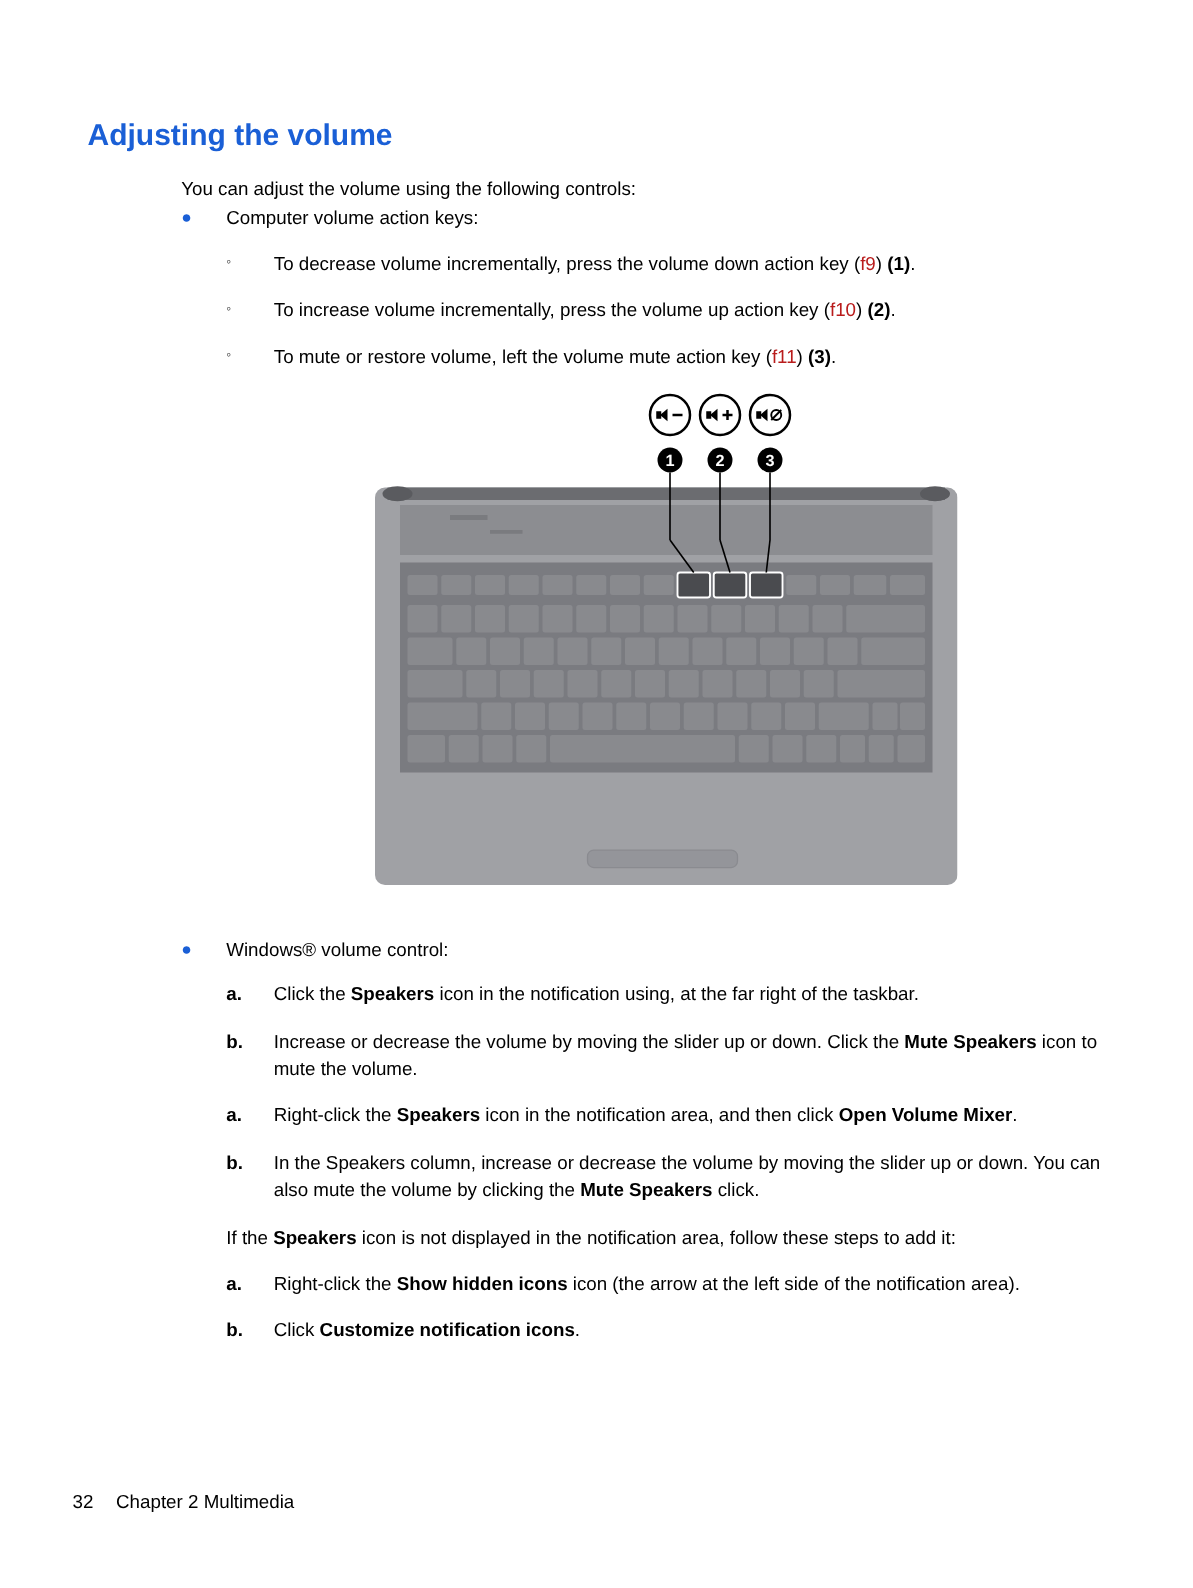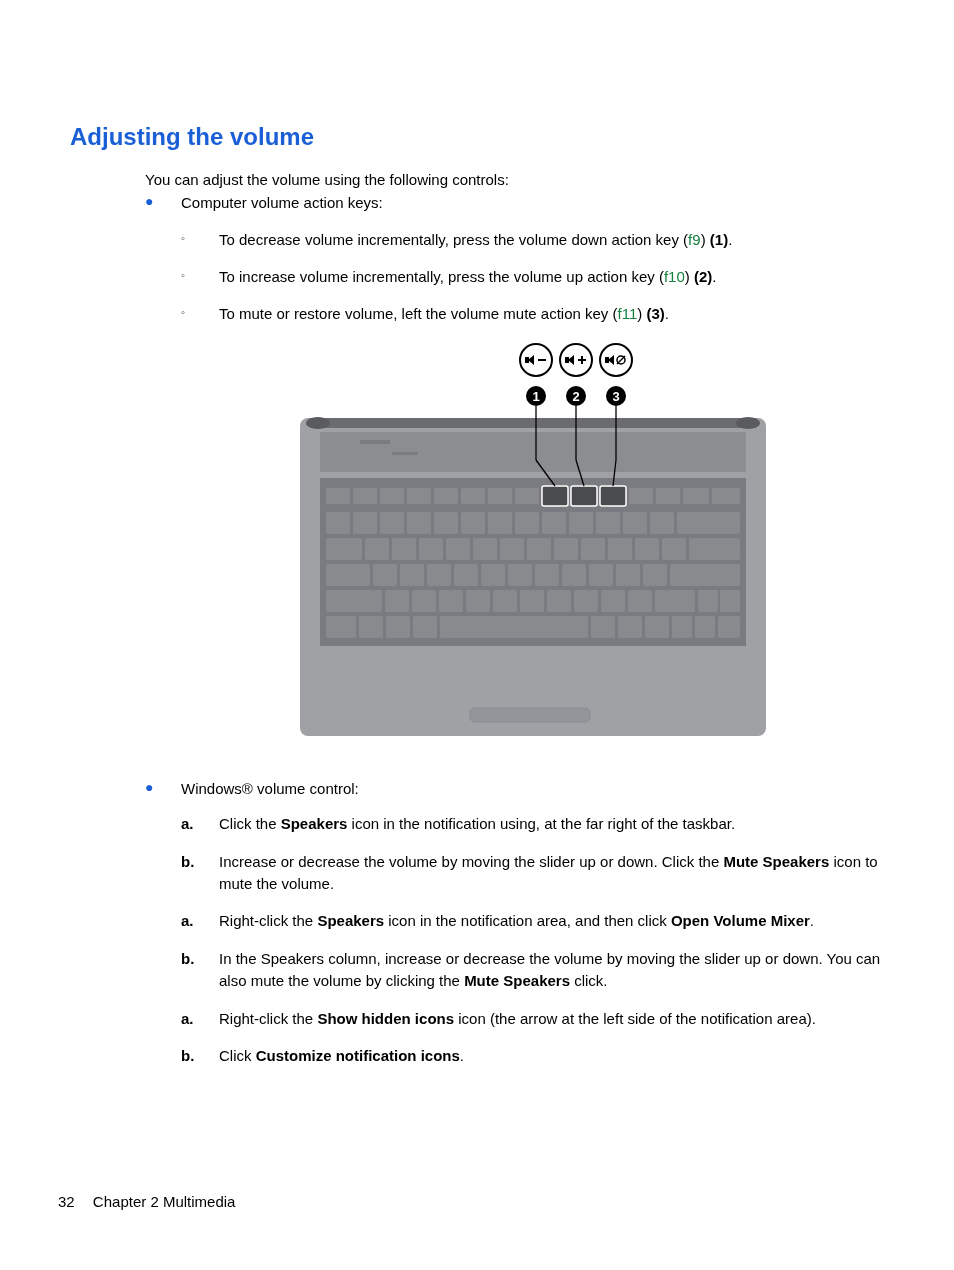--- a/index.html
+++ b/index.html
@@ -11,21 +11,20 @@
       width: 954px;
       height: 1270px;
       position: relative;
       padding: 95px 70px 50px 70px;
     }
     .heading {
       color: #1a5fd6;
       font-size: 24px;
       font-weight: bold;
       margin-bottom: 18px;
-      margin-top: 28px;
     }
     .intro {
       margin-left: 75px;
       margin-bottom: 2px;
       line-height: 1.4;
     }
     .bullet-list {
       margin-left: 75px;
     }
     .bullet-item {
@@ -77,21 +76,21 @@
       flex: 1;
       line-height: 1.45;
     }
     .or-line {
       margin: 16px 0 16px 0;
     }
     .note-line {
       margin: 16px 0 16px 0;
       line-height: 1.4;
     }
-    .keylink { color: #15803d; }
+    .keylink { color: #b91c1c; }
     .figure-wrap {
       margin: 14px 0 22px 0;
       display: flex;
       justify-content: center;
     }
     .figure-svg {
       display: block;
     }
     .footer {
       position: absolute;
@@ -315,20 +314,23 @@
           </div>
         </div>
         <div class="alpha-item">
           <div class="alpha-marker">b.</div>
           <div class="alpha-content">
             <span>In the Speakers column, increase or decrease the volume by moving the slider up or down. You can also mute the volume by clicking the </span><b>Mute Speakers</b><span> click.</span>
           </div>
         </div>
       </div>
 
+      <div class="note-line">
+        <span>If the </span><b>Speakers</b><span> icon is not displayed in the notification area, follow these steps to add it:</span>
+      </div>
 
       <div class="alpha-list">
         <div class="alpha-item">
           <div class="alpha-marker">a.</div>
           <div class="alpha-content">
             <span>Right-click the </span><b>Show hidden icons</b><span> icon (the arrow at the left side of the notification area).</span>
           </div>
         </div>
         <div class="alpha-item">
           <div class="alpha-marker">b.</div>

